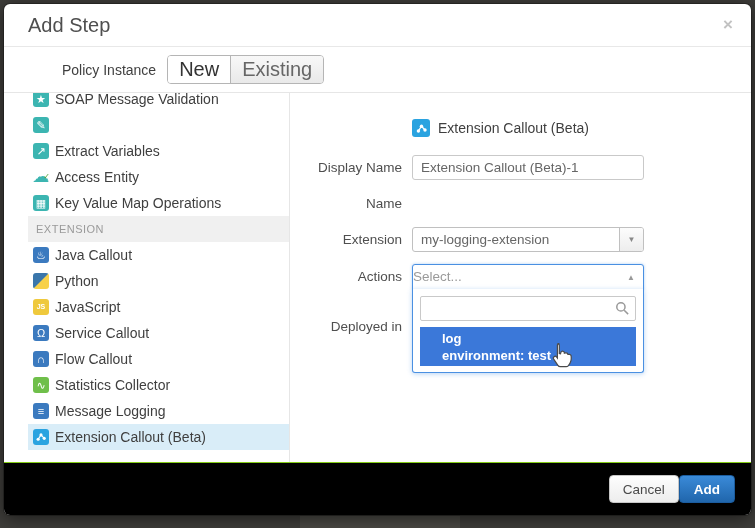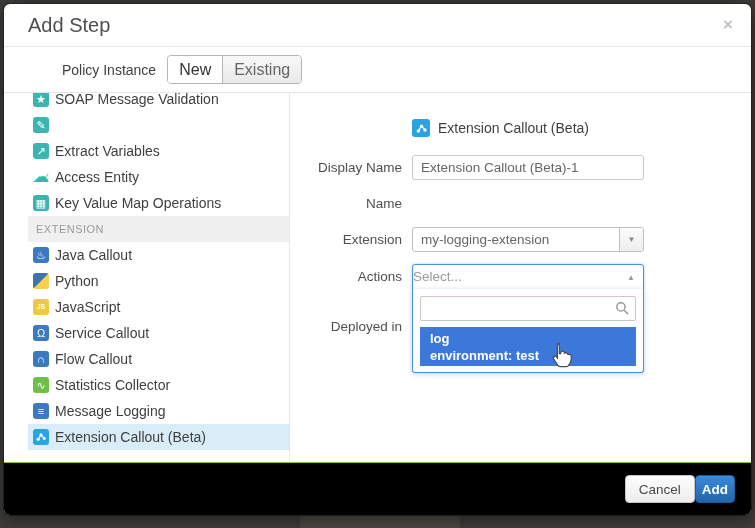--- a/index.html
+++ b/index.html
@@ -24,21 +24,21 @@
   .modal-title { font-size:20px; color:#4f4f4f; }
   .close-x {
     position:absolute; right:18px; top:11px; font-size:17px; font-weight:bold;
     color:#c2c2c2; cursor:pointer; line-height:20px;
   }
 
   
   .pi-row { height:45px; flex:0 0 45px; display:flex; align-items:center; padding-left:58px; }
   .pi-label { font-size:14px; color:#3f3f3f; margin-right:11px; }
   .toggle-group { display:inline-flex; border:1px solid #b5b5b5; border-radius:4px; overflow:hidden; height:29px; }
-  .toggle-btn { font-size:16px; padding:0 11px; display:flex; align-items:center; cursor:pointer; }
+  .toggle-btn { font-size:20px; padding:0 11px; display:flex; align-items:center; cursor:pointer; }
   .toggle-btn.sel { background:#fff; color:#333; border-right:1px solid #b5b5b5; }
   .toggle-btn.unsel { background:linear-gradient(#f8f8f8,#e9e9e9); color:#666; }
 
   
   .content { flex:1 1 auto; position:relative; border-top:1px solid #e6e6e6; }
   .list-panel {
     position:absolute; left:24px; top:0; width:262px; height:100%;
     border-right:1px solid #e6e6e6; overflow:hidden;
   }
   .list-scroll { margin-top:-7px; }
@@ -99,36 +99,36 @@
     padding:7px; z-index:5;
   }
   .dd-search {
     width:100%; height:25px; border:1px solid #c9c9c9; border-radius:2px;
     padding:0 24px 0 6px; font-size:13px; font-family:inherit; color:#555;
   }
   .dd-search-wrap { position:relative; }
   .dd-search-icon { position:absolute; right:6px; top:5px; }
   .dd-option {
     margin-top:6px; background:#3b78d9; color:#fff; font-weight:bold;
-    font-size:13px; line-height:17px; padding:3px 10px; height:39px; cursor:pointer;
+    font-size:13px; line-height:17px; padding:3px 22px; height:39px; cursor:pointer;
   }
 
   
   .modal-footer {
     flex:0 0 53px; background:#000000; border-top:1px solid #84cc16;
     border-radius:0 0 6px 6px; display:flex; align-items:center;
     justify-content:flex-end; padding-right:16px; 
   }
   .btn { height:28px; border-radius:4px; font-size:13.5px; font-family:inherit; cursor:pointer; }
   .btn-cancel {
     padding:0 13px; border:1px solid #c6c6c6; color:#4a4a4a;
     background:linear-gradient(#fdfdfd,#ededed);
   }
   .btn-add {
-    padding:0 6px; border:1px solid #1b5c9e; color:#fff; font-weight:bold;
+    padding:0 14px; border:1px solid #1b5c9e; color:#fff; font-weight:bold;
     background:linear-gradient(#3a8ad8,#2066ac);
   }
 
   .cursor-pointer { position:absolute; left:548px; top:341px; z-index:20; pointer-events:none; }
 </style>
 </head>
 <body>
 
 <div class="backdrop-piece" style="left:300px; top:516px; width:160px; height:12px;"></div>
 

